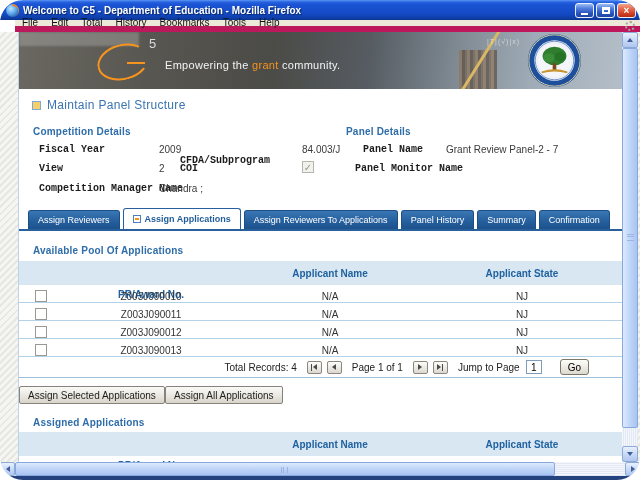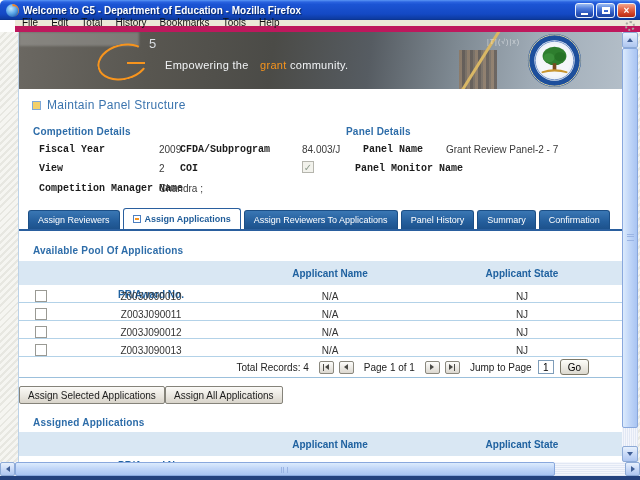--- a/index.html
+++ b/index.html
@@ -1,18 +1,18 @@
 <!DOCTYPE html>
 <html><head>
 <meta charset="utf-8">
 <style>
   * { margin:0; padding:0; box-sizing:border-box; }
   html,body { width:640px; height:480px; overflow:hidden; }
   body { font-family:"Liberation Sans", sans-serif; }
-  #app { position:relative; width:640px; height:480px; background:#fff; overflow:hidden; }
+  #app { position:relative; width:640px; height:480px; background:#fff; overflow:hidden;border-radius:23px; }
 
   
   .titlebar { position:absolute; left:0; top:0; width:640px; height:20px;
     background:linear-gradient(180deg,#5a96f5 0%,#2a63e0 10%,#1b54d4 22%,#1449c4 70%,#0d3a9e 96%,#0a2f82 100%);
     border-radius:5px 5px 0 0; display:flex; align-items:center; padding:0 4px; }
   .ff-icon { width:13px; height:13px; border-radius:50%; margin:0 4px 0 2px; flex:0 0 auto;
     background:radial-gradient(circle at 38% 35%, #bfe6ff 0%, #5aa6e8 45%, #1d57a8 85%); position:relative; overflow:hidden; }
   .ff-icon::after { content:""; position:absolute; right:-2px; top:-1px; width:10px; height:12px;
     border-radius:50%; border:3px solid #f58220; border-left-color:transparent; border-bottom-color:transparent; transform:rotate(35deg); }
   .wtitle { color:#fff; font-size:10px; font-weight:bold; text-shadow:1px 1px 1px #06245e; flex:1 1 auto;
@@ -47,21 +47,21 @@
   .banner-shelf { position:absolute; left:440px; top:18px; width:38px; height:39px; opacity:.6;
     background:repeating-linear-gradient(90deg,rgba(150,105,60,.8) 0 3px,rgba(70,45,25,.8) 3px 6px,rgba(110,80,50,.8) 6px 8px); }
   .banner-diag { position:absolute; left:455px; top:-8px; width:3px; height:90px; background:#d9b765; transform:rotate(32deg); }
   .banner-math { position:absolute; left:468px; top:6px; color:rgba(255,255,255,.55); font-size:7px; letter-spacing:1px; }
   .g5-logo { position:absolute; left:78px; top:6px; width:60px; height:46px; }
   .g-ellipse { position:absolute; left:0; top:6px; width:52px; height:36px; border:2px solid #f7941d; border-radius:50%;
     border-right-color:transparent; transform:rotate(-14deg); }
   .g-bar { position:absolute; left:30px; top:24px; width:18px; height:2px; background:#f7941d; }
   .logo-five { position:absolute; left:52px; top:-2px; color:#d9dde2; font-size:13px; }
   .tagline { position:absolute; left:146px; top:27px; font-size:11px; color:#f2f4f6; letter-spacing:.3px; }
-  .tagline .hl { color:#f7941d;margin-left:8px; }
+  .tagline .hl { color:#f7941d; }
   .seal { position:absolute; left:508px; top:1px; }
 
   
   .nav { width:100%; height:22px; background:linear-gradient(180deg,#5e8fc9 0%,#4a7cba 50%,#40719f 100%);
     border-top:1px solid #cfdef0; border-bottom:2px solid #32659f; display:flex; align-items:center; gap:21px;
     padding-left:25px; }
   .nav span { color:#fff; font-size:11px; font-weight:bold; letter-spacing:.2px; text-shadow:0 1px 1px #2d5a8c; }
 
   
   .pagebody { position:relative; width:100%; height:351px; background:#fff; }
@@ -102,21 +102,21 @@
   .gfoot { display:flex; align-items:center; justify-content:flex-end; height:21px; padding-right:34px;
     border-bottom:1px solid #9cc0dc; font-size:10px; color:#222; }
   .gfoot .sp { margin-left:10px; }
   .pbtn { width:15px; height:13px; margin-left:5px; border:1px solid #8a887e; border-radius:2px;
     background:linear-gradient(180deg,#fdfdfb,#dcd8d0); display:flex; align-items:center; justify-content:center; gap:1px; }
   .tri-l { width:0; height:0; border-top:3px solid transparent; border-bottom:3px solid transparent; border-right:4px solid #4a4a46; }
   .tri-r { width:0; height:0; border-top:3px solid transparent; border-bottom:3px solid transparent; border-left:4px solid #4a4a46; }
   .bar { width:1px; height:7px; background:#4a4a46; }
   .jumpin { width:16px; height:14px; border:1px solid #7f9db9; font-size:10px; text-align:center; margin-left:6px;
     font-family:"Liberation Sans",sans-serif; }
-  .gobtn { margin-left:6px; height:16px; padding:0 7px; font-size:10px; border:1px solid #7b7869; border-radius:3px;
+  .gobtn { margin-left:18px; height:16px; padding:0 7px; font-size:10px; border:1px solid #7b7869; border-radius:3px;
     background:linear-gradient(180deg,#fefefa,#dcd9cf); }
 
   .actbtn { position:absolute; height:18px; padding:0 8px; font-size:10px; color:#1c1c1c;
     border:1px solid #85837a; border-radius:2px; background:linear-gradient(180deg,#fbfaf7 0%,#e8e5de 60%,#d8d4ca 100%);
     font-family:"Liberation Sans",sans-serif; }
 
   
   .vscroll { position:absolute; left:622px; top:32px; width:16px; height:430px;
     background:repeating-linear-gradient(90deg,#f4f6fc 0 1px,#e2e8f4 1px 2px); }
   .sbtn { position:absolute; width:16px; height:16px; border:1px solid #8daad6; border-radius:2px;
@@ -205,21 +205,21 @@
     <div class="pagebody">
 
       <div class="ptitle">
         <span class="bullet-ic"></span>
         <span>Maintain Panel Structure</span>
       </div>
 
       <div class="sect-h" style="left:14px; top:37px;">Competition Details</div>
       <div class="lbl" style="left:20px; top:55px;">Fiscal Year</div>
       <div class="val" style="left:140px; top:55px;">2009</div>
-      <div class="lbl" style="left:161px; top:55px;">CFDA/Subprogram</div>
+      <div class="lbl" style="left:161px; top:66px;">CFDA/Subprogram</div>
       <div class="val" style="left:283px; top:55px;">84.003/J</div>
       <div class="lbl" style="left:20px; top:74px;">View</div>
       <div class="val" style="left:140px; top:74px;">2</div>
       <div class="lbl" style="left:161px; top:74px;">COI</div>
       <div class="cb dis" style="position:absolute; left:283px; top:72px;">✓</div>
       <div class="lbl" style="left:20px; top:94px;">Competition Manager Name</div>
       <div class="val" style="left:140px; top:94px;">Chandra ;</div>
 
       <div class="sect-h" style="left:327px; top:37px;">Panel Details</div>
       <div class="lbl" style="left:344px; top:55px;">Panel Name</div>

